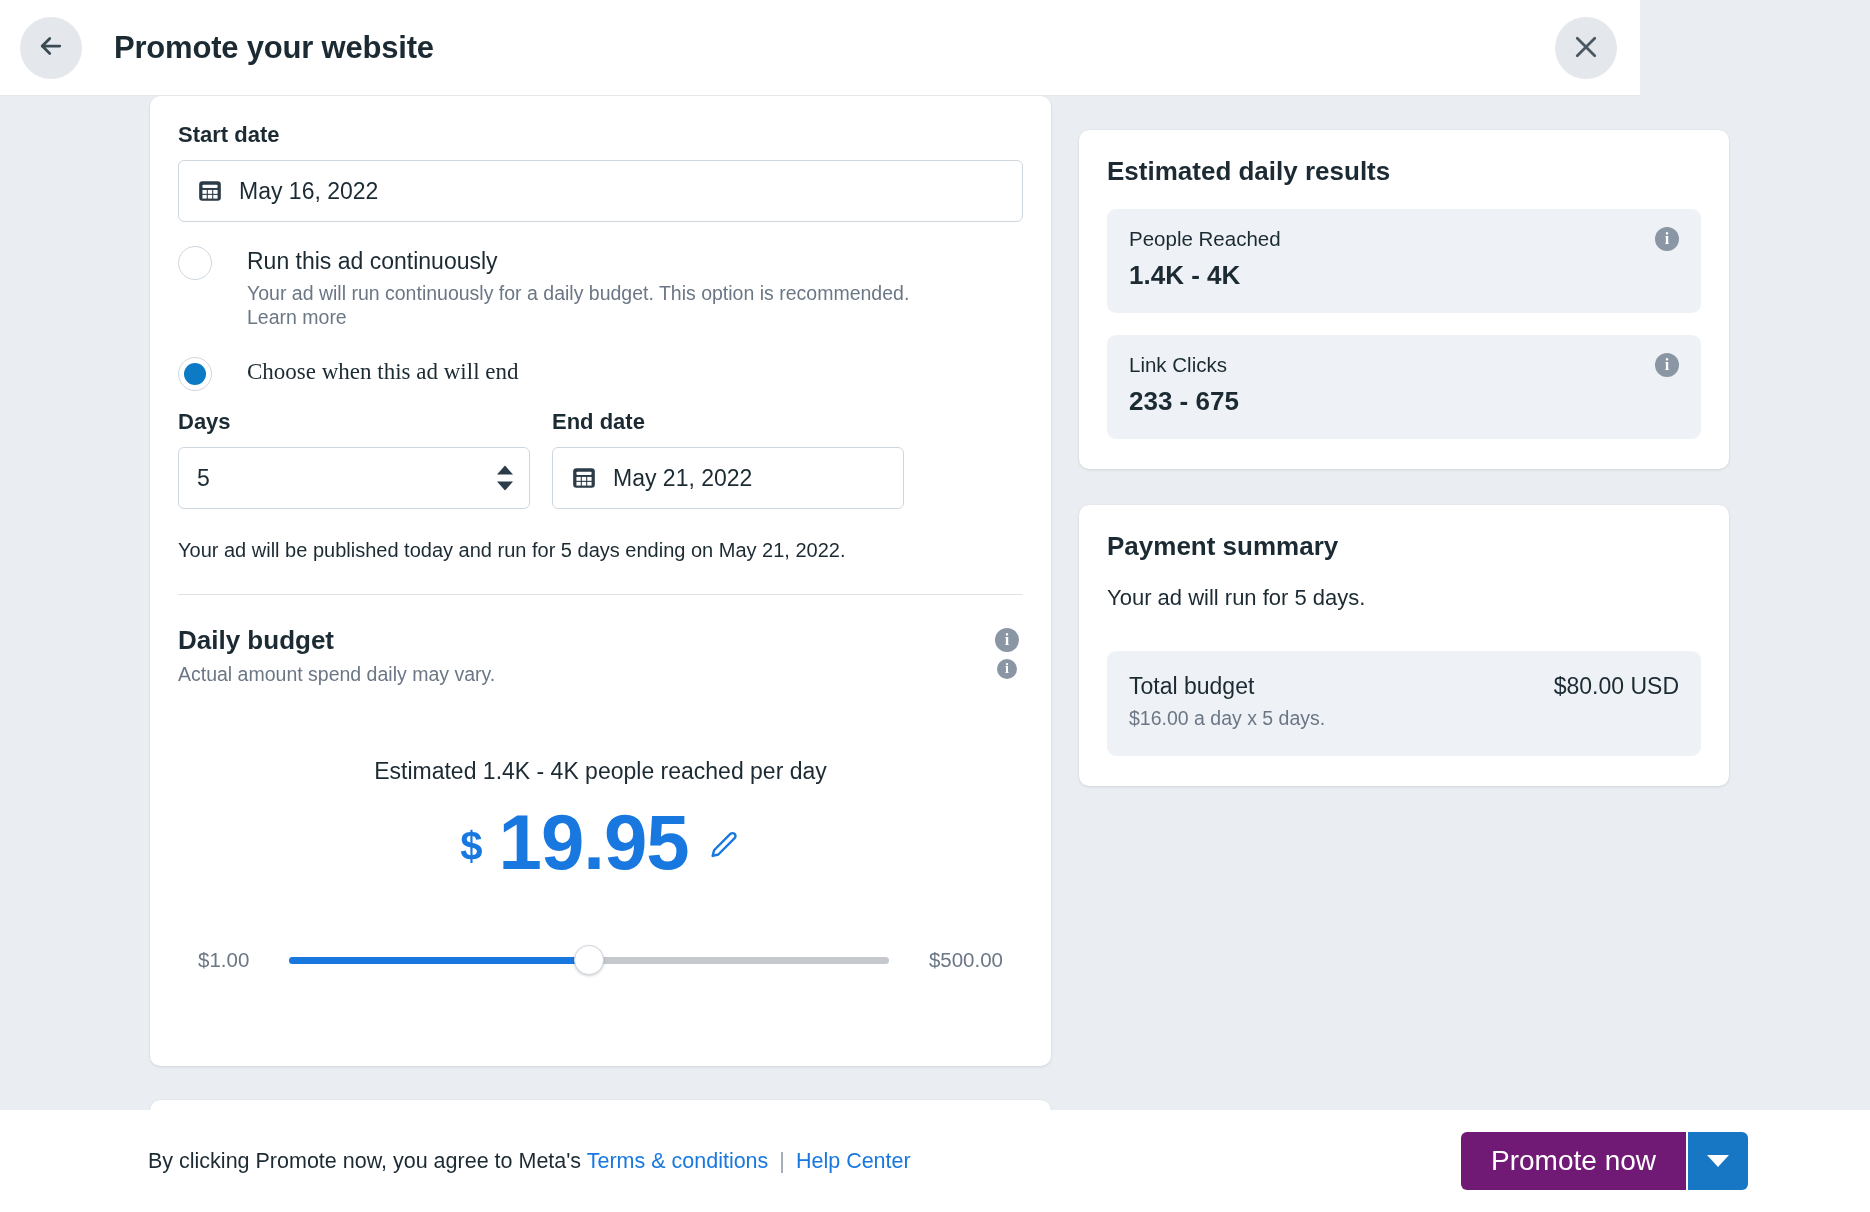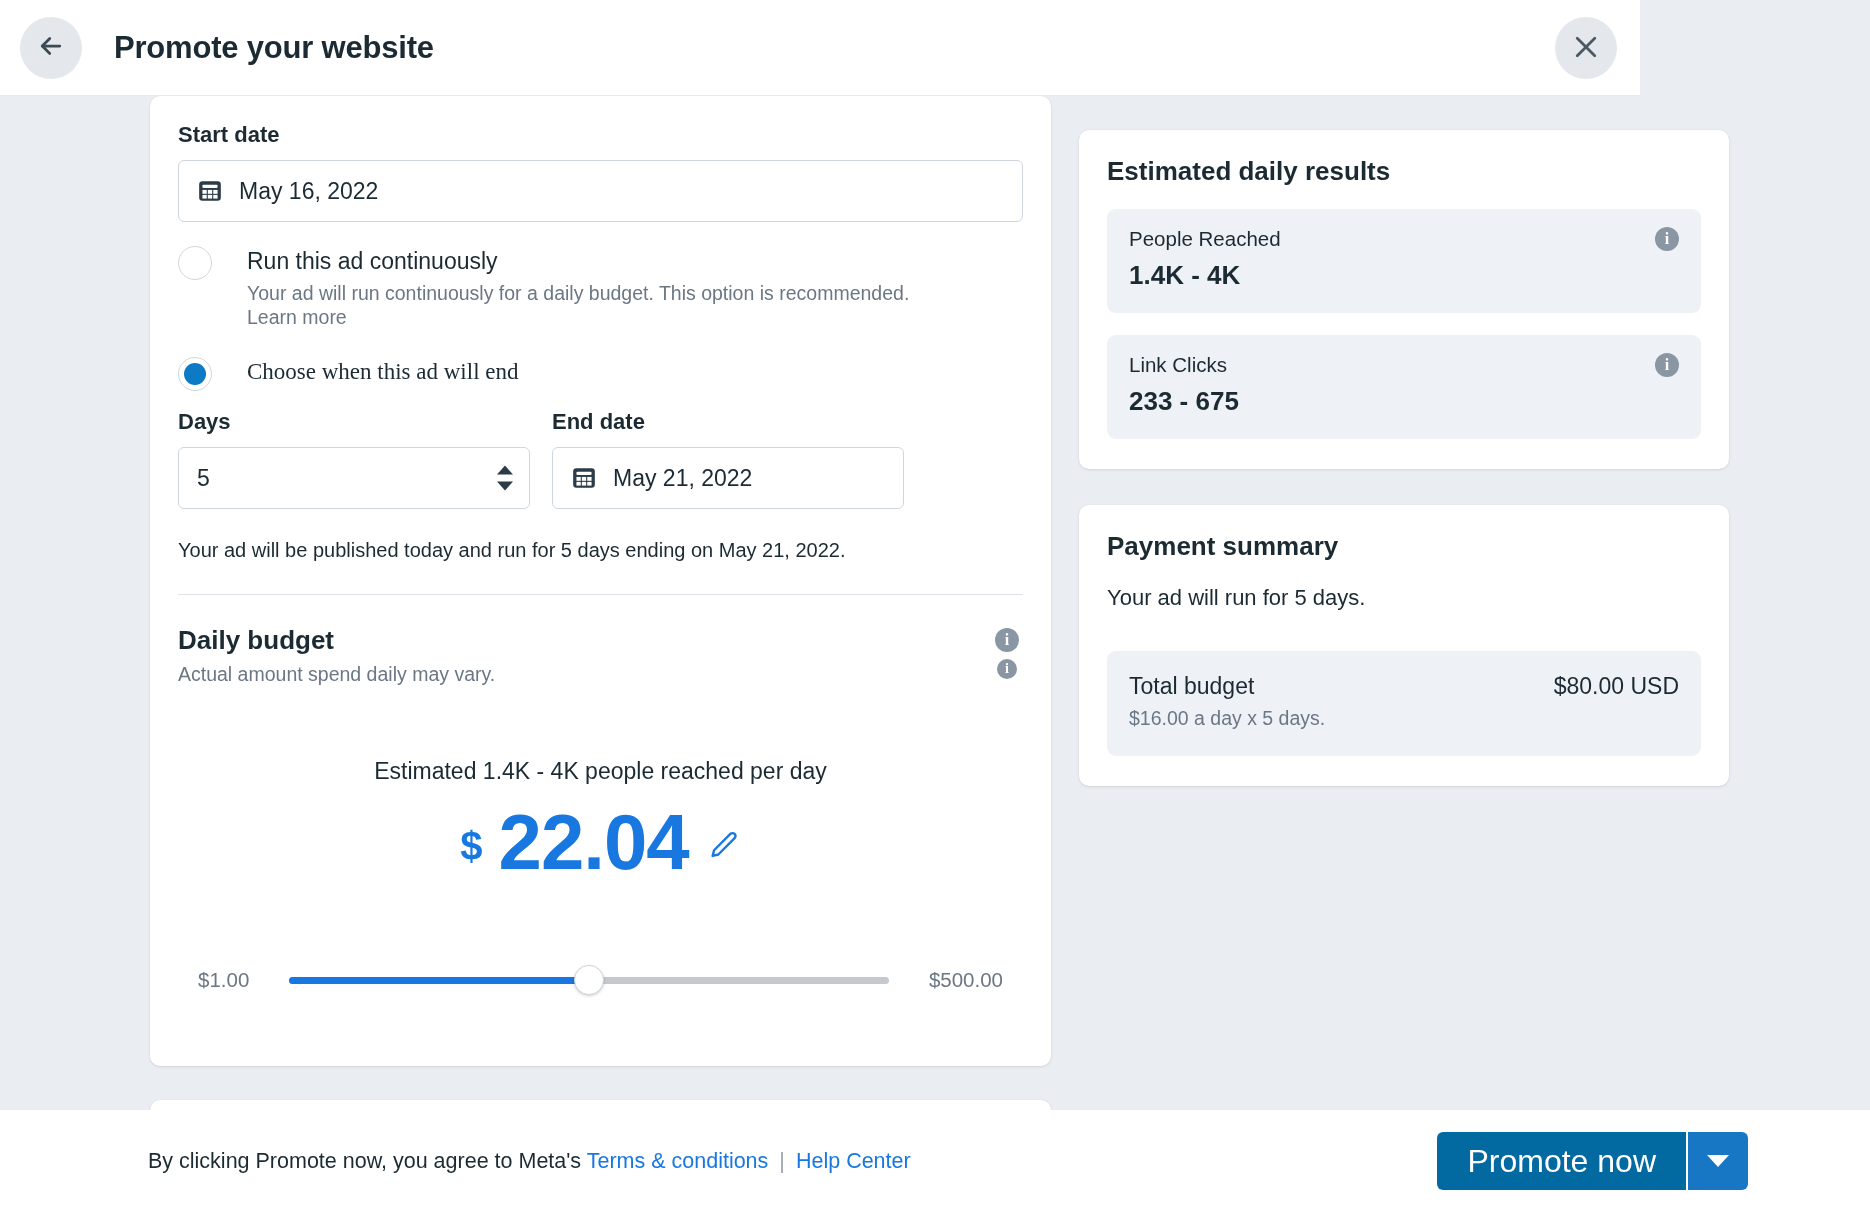--- a/index.html
+++ b/index.html
@@ -257,21 +257,21 @@
     font-weight: 700;
     color: #1878e0;
     letter-spacing: -1px;
     line-height: 1;
   }
   .pencil { margin-left: 18px; margin-top: 8px; cursor: pointer; display:flex; }
 
   .slider-row {
     display: flex;
     align-items: center;
-    margin-top: 84px;
+    margin-top: 64px;
     padding: 0 20px;
   }
   .slider-cap {
     font-size: 20.5px;
     color: #6b7785;
     white-space: nowrap;
   }
   .slider-track-wrap {
     position: relative;
     flex: 1;
@@ -372,26 +372,26 @@
     white-space: nowrap;
   }
   .link { color: #1878e0; cursor: pointer; }
   .sep { color: #9aa4ae; margin: 0 11px; }
   .footer-actions {
     position: absolute;
     right: 122px;
     display: flex;
   }
   .btn-primary {
-    background: #0369a1;
+    background: #701a75;
     color: #fff;
     border: none;
     height: 58px;
     padding: 0 30px;
-    font-size: 32px;
+    font-size: 28px;
     border-radius: 6px 0 0 6px;
     cursor: pointer;
     font-family: "Liberation Sans", sans-serif;
   }
   .btn-caret {
     background: #1877c4;
     border: none;
     border-left: 2px solid #ffffff;
     height: 58px;
     width: 62px;
@@ -518,21 +518,21 @@
           <div class="info-stack">
             <span class="info-ic info-lg">i</span>
             <span class="info-ic info-sm">i</span>
           </div>
         </div>
 
         <div class="est-line">Estimated 1.4K - 4K people reached per day</div>
 
         <div class="amount-row">
           <span class="amt-dollar">$</span>
-          <span class="amt-num">22.04</span>
+          <span class="amt-num">19.95</span>
           <span class="pencil">
             <svg width="34" height="34" viewBox="0 0 24 24" fill="none" stroke="#1878e0" stroke-width="1.7" stroke-linecap="round" stroke-linejoin="round">
               <path d="M16.5 3.5a2.1 2.1 0 0 1 3 3L8 18l-4 1 1-4z"></path>
             </svg>
           </span>
         </div>
 
         <div class="slider-row">
           <span class="slider-cap">$1.00</span>
           <div class="slider-track-wrap">

